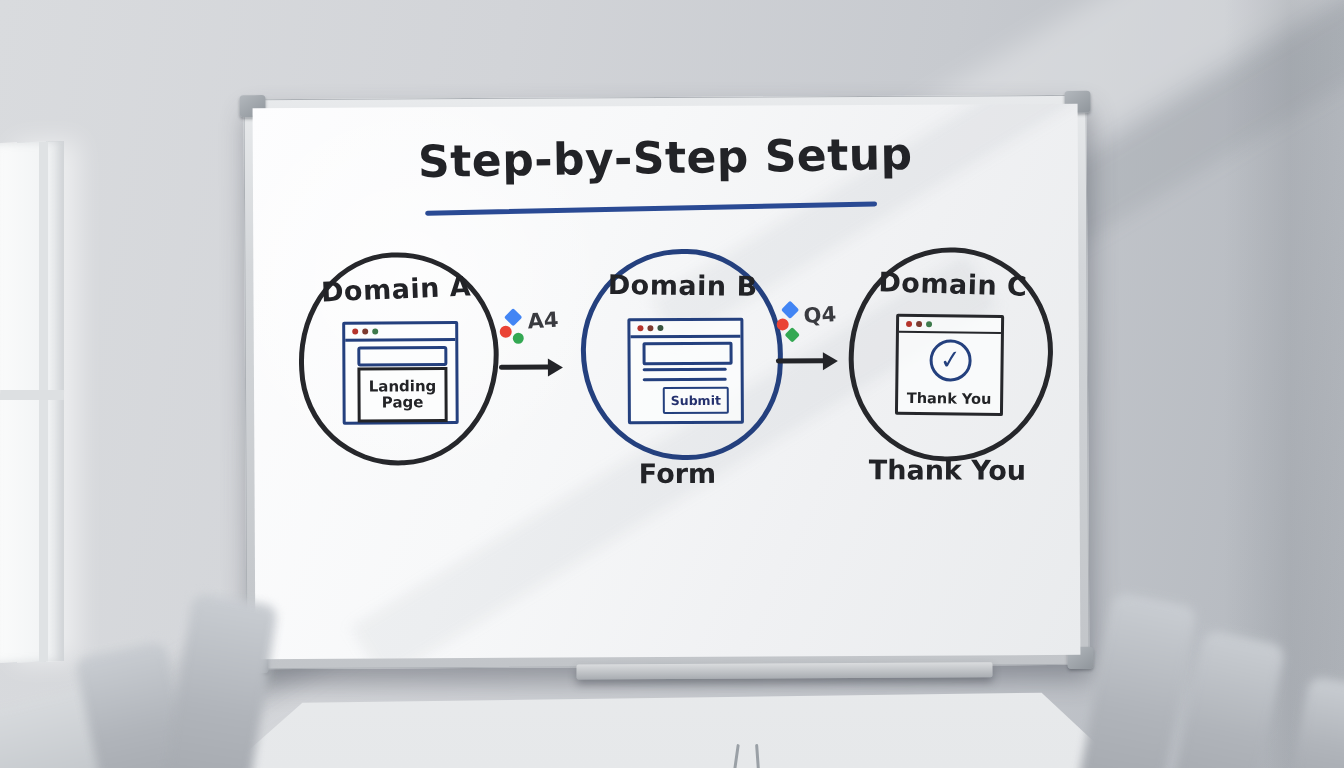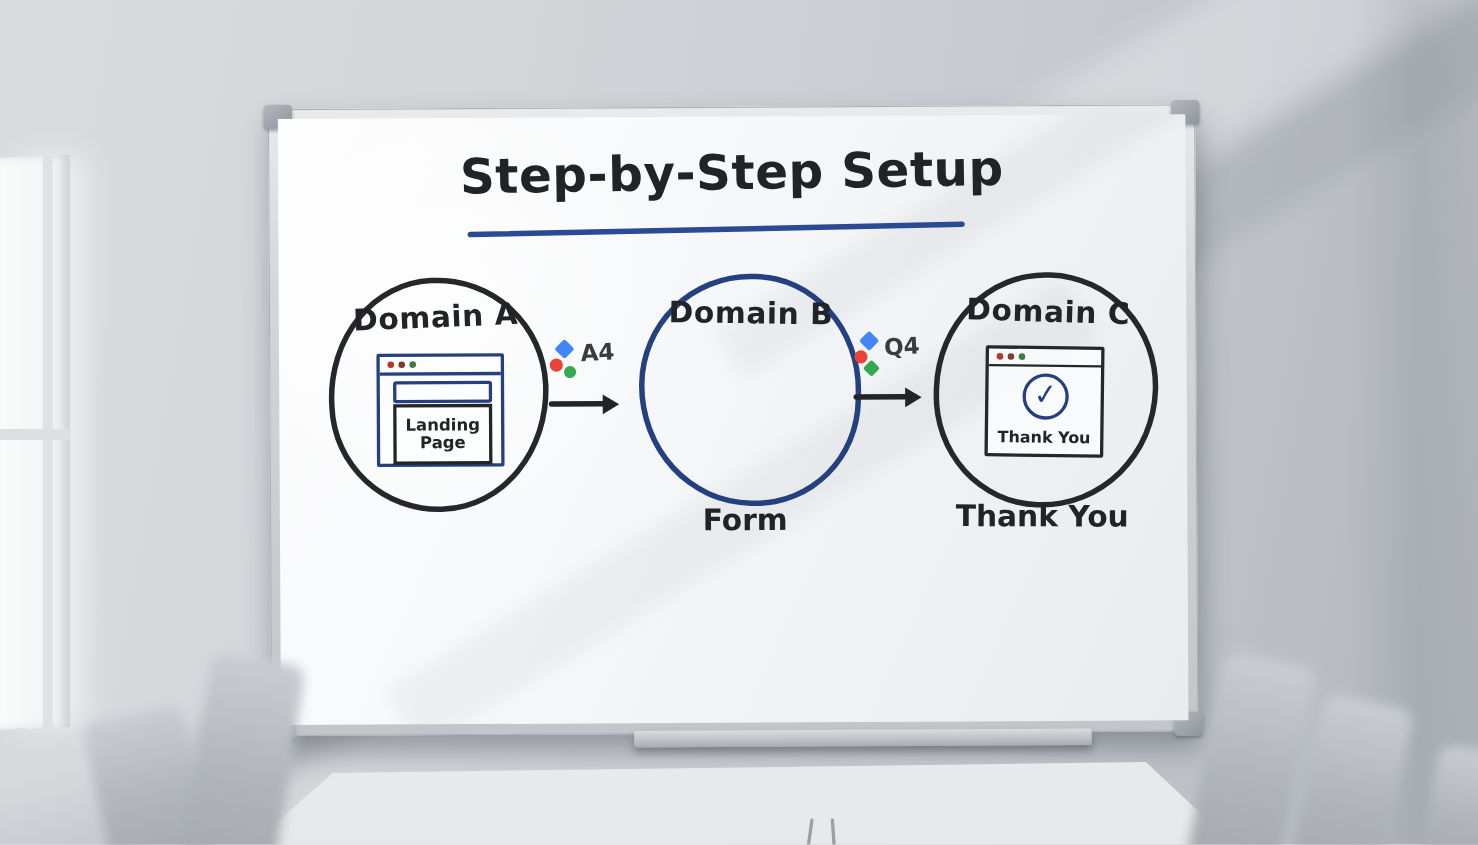--- a/index.html
+++ b/index.html
@@ -160,20 +160,31 @@
         <span class="ga-shape ga-diamond" style="left:253px; top:204px;"></span>
         <span class="ga-shape ga-circle-red" style="left:246px; top:219px;"></span>
         <span class="ga-shape ga-circle-green" style="left:259px; top:226px;"></span>
         <span class="conn-label" style="left:274px; top:202px;">A4</span>
         <span class="arrow-line" style="left:245px; top:258px; width:52px;"></span>
         <span class="arrow-head" style="left:294px; top:252px;"></span>
       </div>
 
       <div class="node-circle circle-b">
         <div class="node-label">Domain B</div>
+        <div class="browser" style="left:42px; top:64px; width:110px; height:100px; transform:rotate(-1deg);">
+          <div class="b-topbar">
+            <span class="dot d1"></span>
+            <span class="dot d2"></span>
+            <span class="dot d3" style="background:#37543f;"></span>
+          </div>
+          <div class="form-input"></div>
+          <div class="form-line" style="top:47px;"></div>
+          <div class="form-line" style="top:57px;"></div>
+          <div class="submit-btn">Submit</div>
+        </div>
       </div>
       <div class="caption caption-form">Form</div>
 
       <div>
         <span class="ga-shape ga-diamond" style="left:530px; top:198px;"></span>
         <span class="ga-shape ga-circle-red" style="left:523px; top:213px;"></span>
         <span class="ga-shape ga-diamond-green" style="left:533px; top:224px;"></span>
         <span class="conn-label" style="left:550px; top:198px;">Q4</span>
         <span class="arrow-line" style="left:522px; top:253px; width:50px;"></span>
         <span class="arrow-head" style="left:569px; top:247px;"></span>

